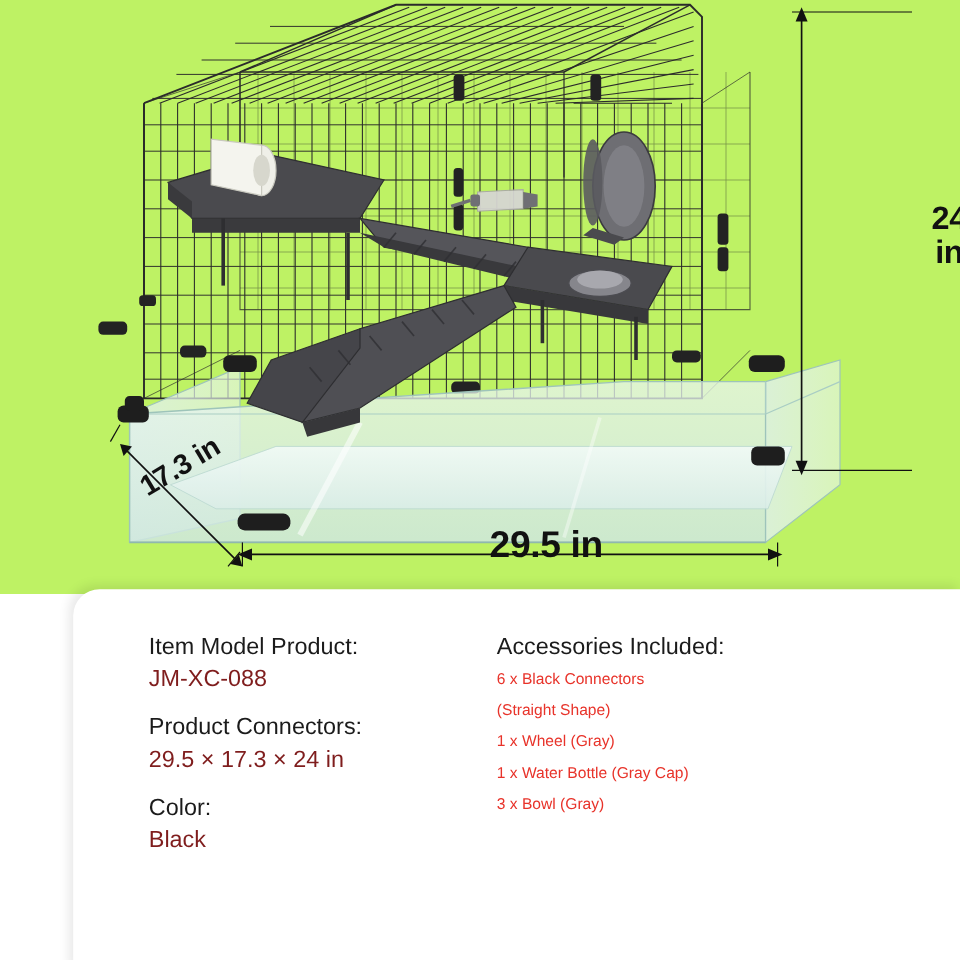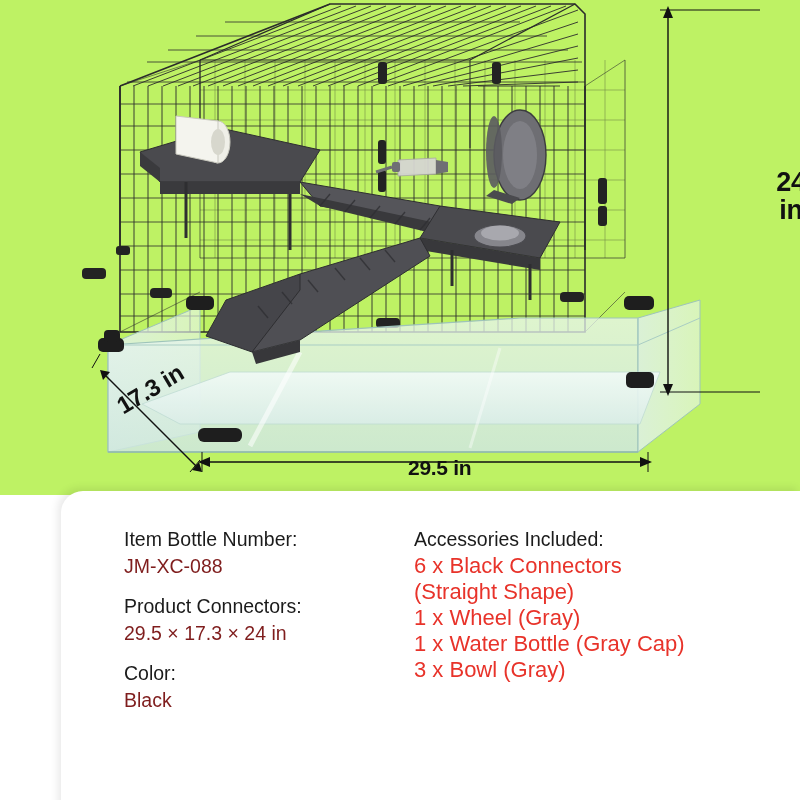--- a/index.html
+++ b/index.html
@@ -41,22 +41,22 @@
   #dim-height-label {
     right: 8px;
     top: 168px;
     font-size: 27px;
     width: 34px;
     line-height: 28px;
     text-align: center;
   }
   #dim-width-label {
     left: 408px;
-    top: 456px;
-    font-size: 21px;
+    top: 436px;
+    font-size: 31px;
   }
   #dim-depth-label {
     left: 112px;
     top: 396px;
     font-size: 24px;
     transform: rotate(-31deg);
     transform-origin: left top;
   }
 
   
@@ -88,21 +88,21 @@
     white-space: nowrap;
   }
   .spec-value {
     font-size: 19.5px;
     color: #7f1d1d;
     line-height: 27px;
     white-space: nowrap;
   }
   .acc-list { margin: 0; padding: 0; list-style: none; }
   .acc-list li {
-    font-size: 22px;
+    font-size: 13px;
     color: #e8332a;
     line-height: 26px;
     white-space: nowrap;
   }
 </style>
 </head>
 <body>
 
 <div id="product-figure">
 
@@ -383,21 +383,21 @@
   <div class="dim-label" id="dim-height-label">24 in</div>
   <div class="dim-label" id="dim-width-label">29.5 in</div>
   <div class="dim-label" id="dim-depth-label">17.3 in</div>
 </div>
 
 <div id="spec-card">
   <div id="spec-columns">
 
     <div class="spec-col-left">
       <div class="spec-group">
-        <div class="spec-label">Item Bottle Number:</div>
+        <div class="spec-label">Item Model Product:</div>
         <div class="spec-value">JM-XC-088</div>
       </div>
       <div class="spec-group">
         <div class="spec-label">Product Connectors:</div>
         <div class="spec-value">29.5 × 17.3 × 24 in</div>
       </div>
       <div class="spec-group">
         <div class="spec-label">Color:</div>
         <div class="spec-value">Black</div>
       </div>

